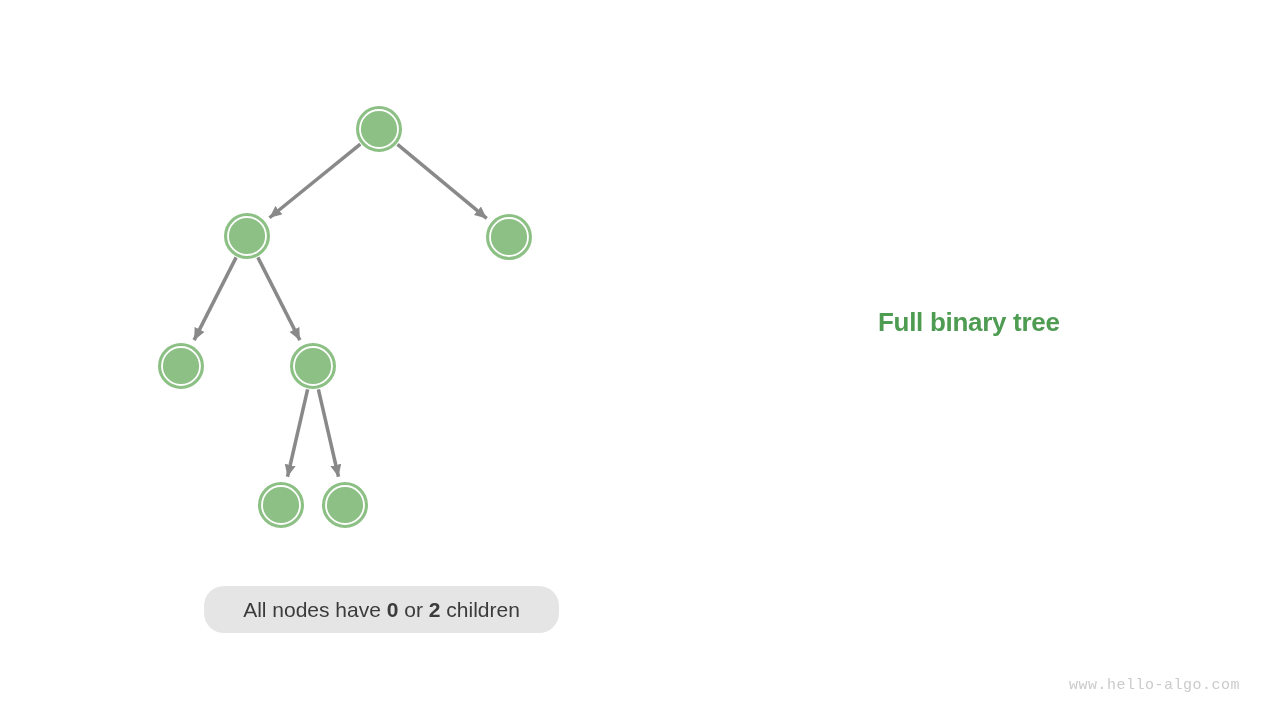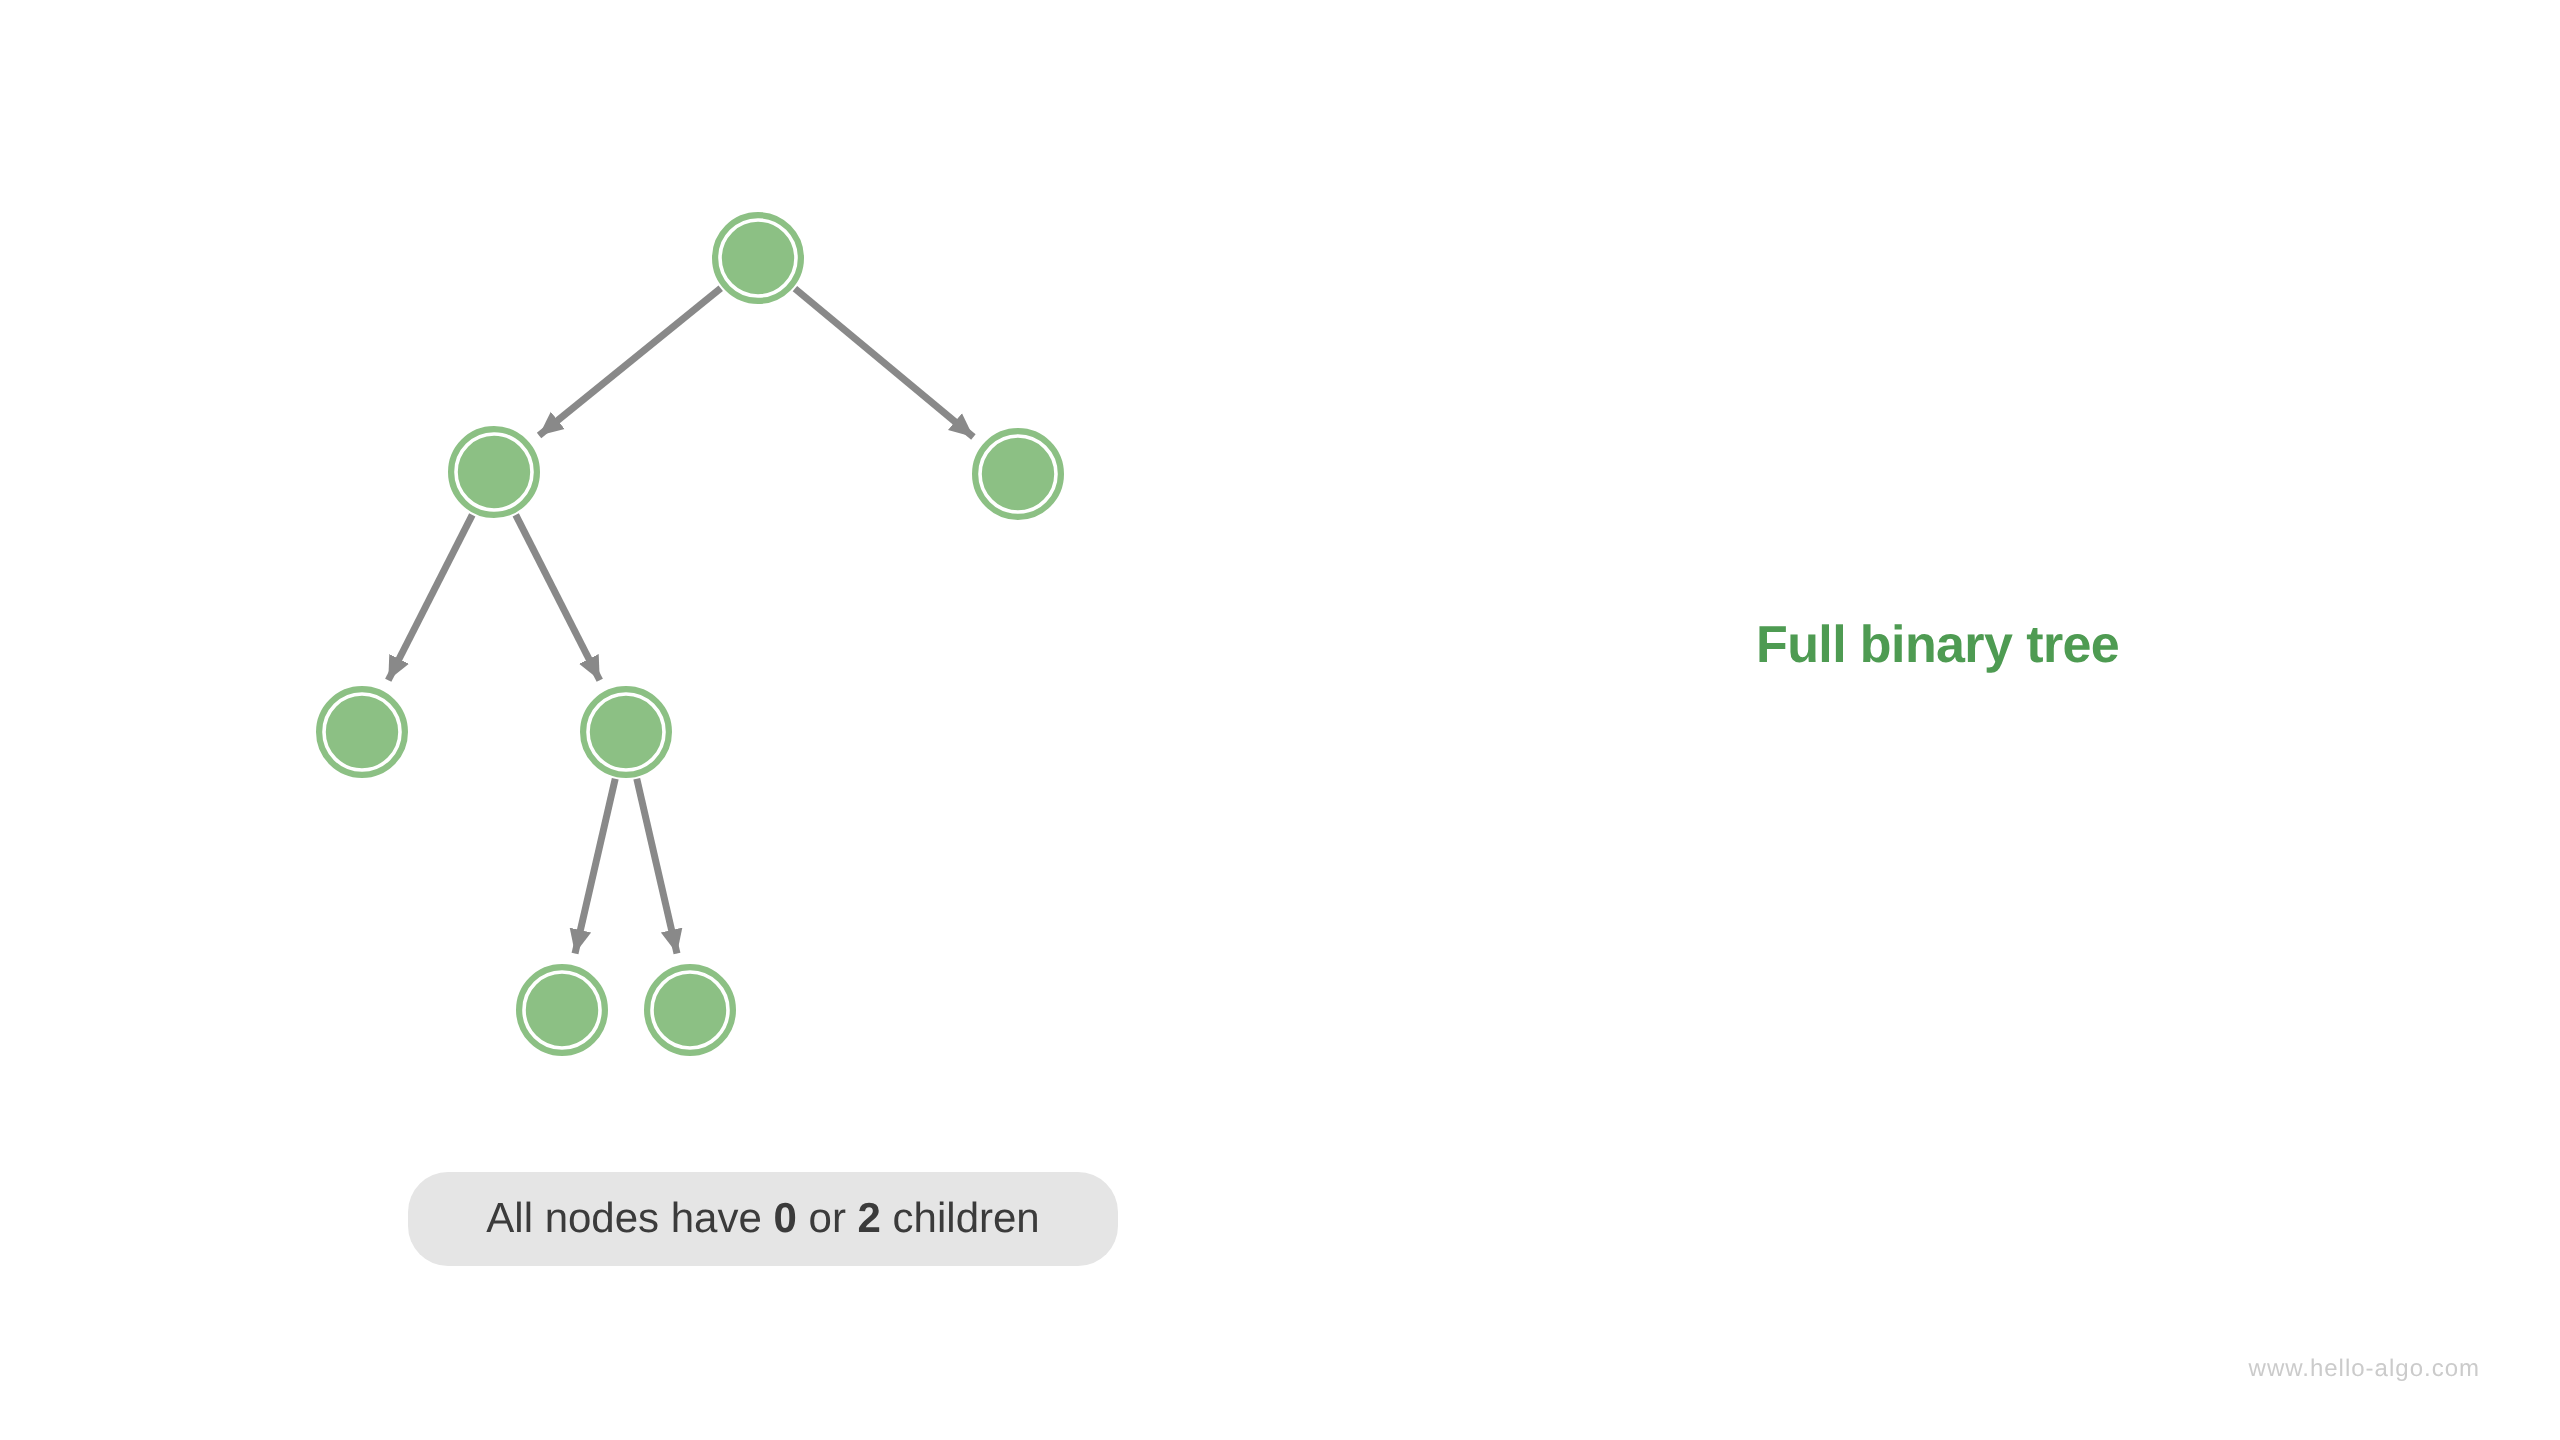--- a/index.html
+++ b/index.html
@@ -45,22 +45,22 @@
     color: #3b3b3b;
     white-space: pre;
   }
   #caption .num {
     font-weight: bold;
   }
   #watermark {
     position: absolute;
     right: 40px;
     top: 677px;
-    font-family: Liberation Sans, sans-serif;
-    font-size: 12px;
+    font-family: Liberation Mono, monospace;
+    font-size: 15px;
     color: #cbcbcb;
     letter-spacing: 0.5px;
   }
 </style>
 </head>
 <body>
 
 <div id="stage">
 
   <svg id="tree-svg" width="1280" height="720">

